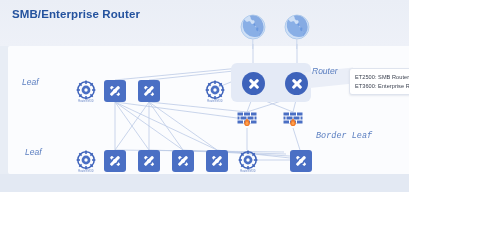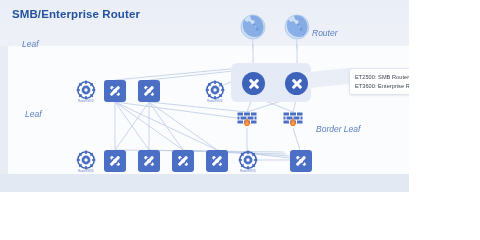--- a/index.html
+++ b/index.html
@@ -52,24 +52,25 @@
     white-space: nowrap;
   }
 
   
   .row-label {
     position: absolute;
     font-style: italic;
     font-size: 8.5px;
     color: #5a7ec0;
     white-space: nowrap;
+    margin-top: 38px;
   }
   .row-label.spine { left: 22px; top: 39px; }
   .row-label.leaf  { left: 25px; top: 109px; }
-  .row-label.border-leaf { left: 316px; top: 124px; color:#5a7ec0; }
+  .row-label.border-leaf { left: 316px; top: 93px; color:#5a7ec0;font-family:Liberation Mono, monospace; }
   .row-label.router-callout { left: 312px; top: 28px; }
 
   
   #links {
     position: absolute;
     left: 0; top: 0;
     width: 480px; height: 192px;
     pointer-events: none;
   }
 

